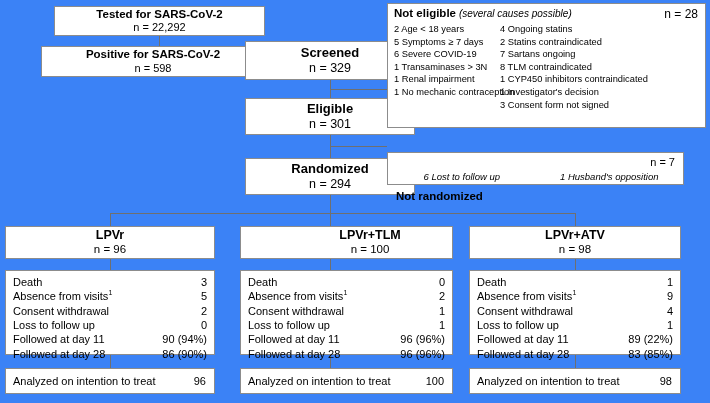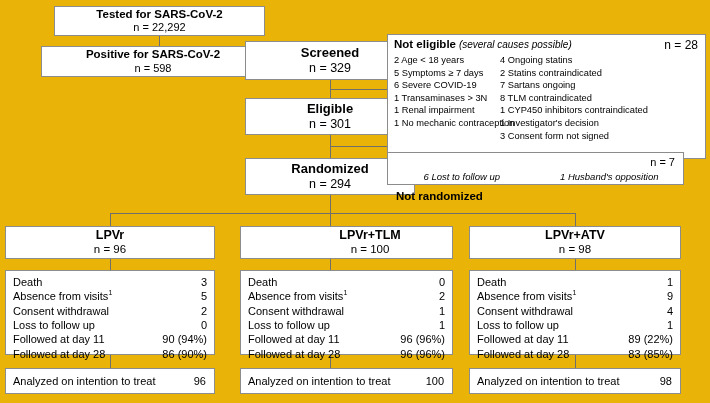--- a/index.html
+++ b/index.html
@@ -8,21 +8,21 @@
     background: #ffffff;
   }
   body {
     font-family: "Liberation Sans", sans-serif;
     color: #000000;
   }
   #canvas {
     position: relative;
     width: 710px;
     height: 403px;
-    background: #eab308;
+    background: #3b82f6;
     overflow: hidden;
   }
   .box {
     position: absolute;
     box-sizing: border-box;
     border: 1.3px solid #8c8c8c;
     background: #ffffff;
     z-index: 3;
   }
   .ctr {
@@ -189,21 +189,21 @@
   <div class="box ctr" style="left:245px; top:98px; width:170px; height:37px;">
     <div class="ttl" style="font-size:13px;">Eligible</div>
     <div class="num" style="font-size:12.5px;">n = 301</div>
   </div>
 
   <div class="box ctr" style="left:245px; top:158px; width:170px; height:37px;">
     <div class="ttl" style="font-size:13px;">Randomized</div>
     <div class="num" style="font-size:12.5px;">n = 294</div>
   </div>
 
-  <div class="box" style="left:387px; top:34px; width:319px; height:125px;">
+  <div class="box" style="left:387px; top:3px; width:319px; height:125px;">
     <div class="ne-head">
       <b>Not eligible</b>
       <i>(several causes possible)</i>
     </div>
     <div class="ne-n">n = 28</div>
     <div class="ne-list">
       <div class="ne-col left">
         <div class="ne-item">2 Age &lt; 18 years</div>
         <div class="ne-item">5 Symptoms ≥ 7 days</div>
         <div class="ne-item">6 Severe COVID-19</div>

